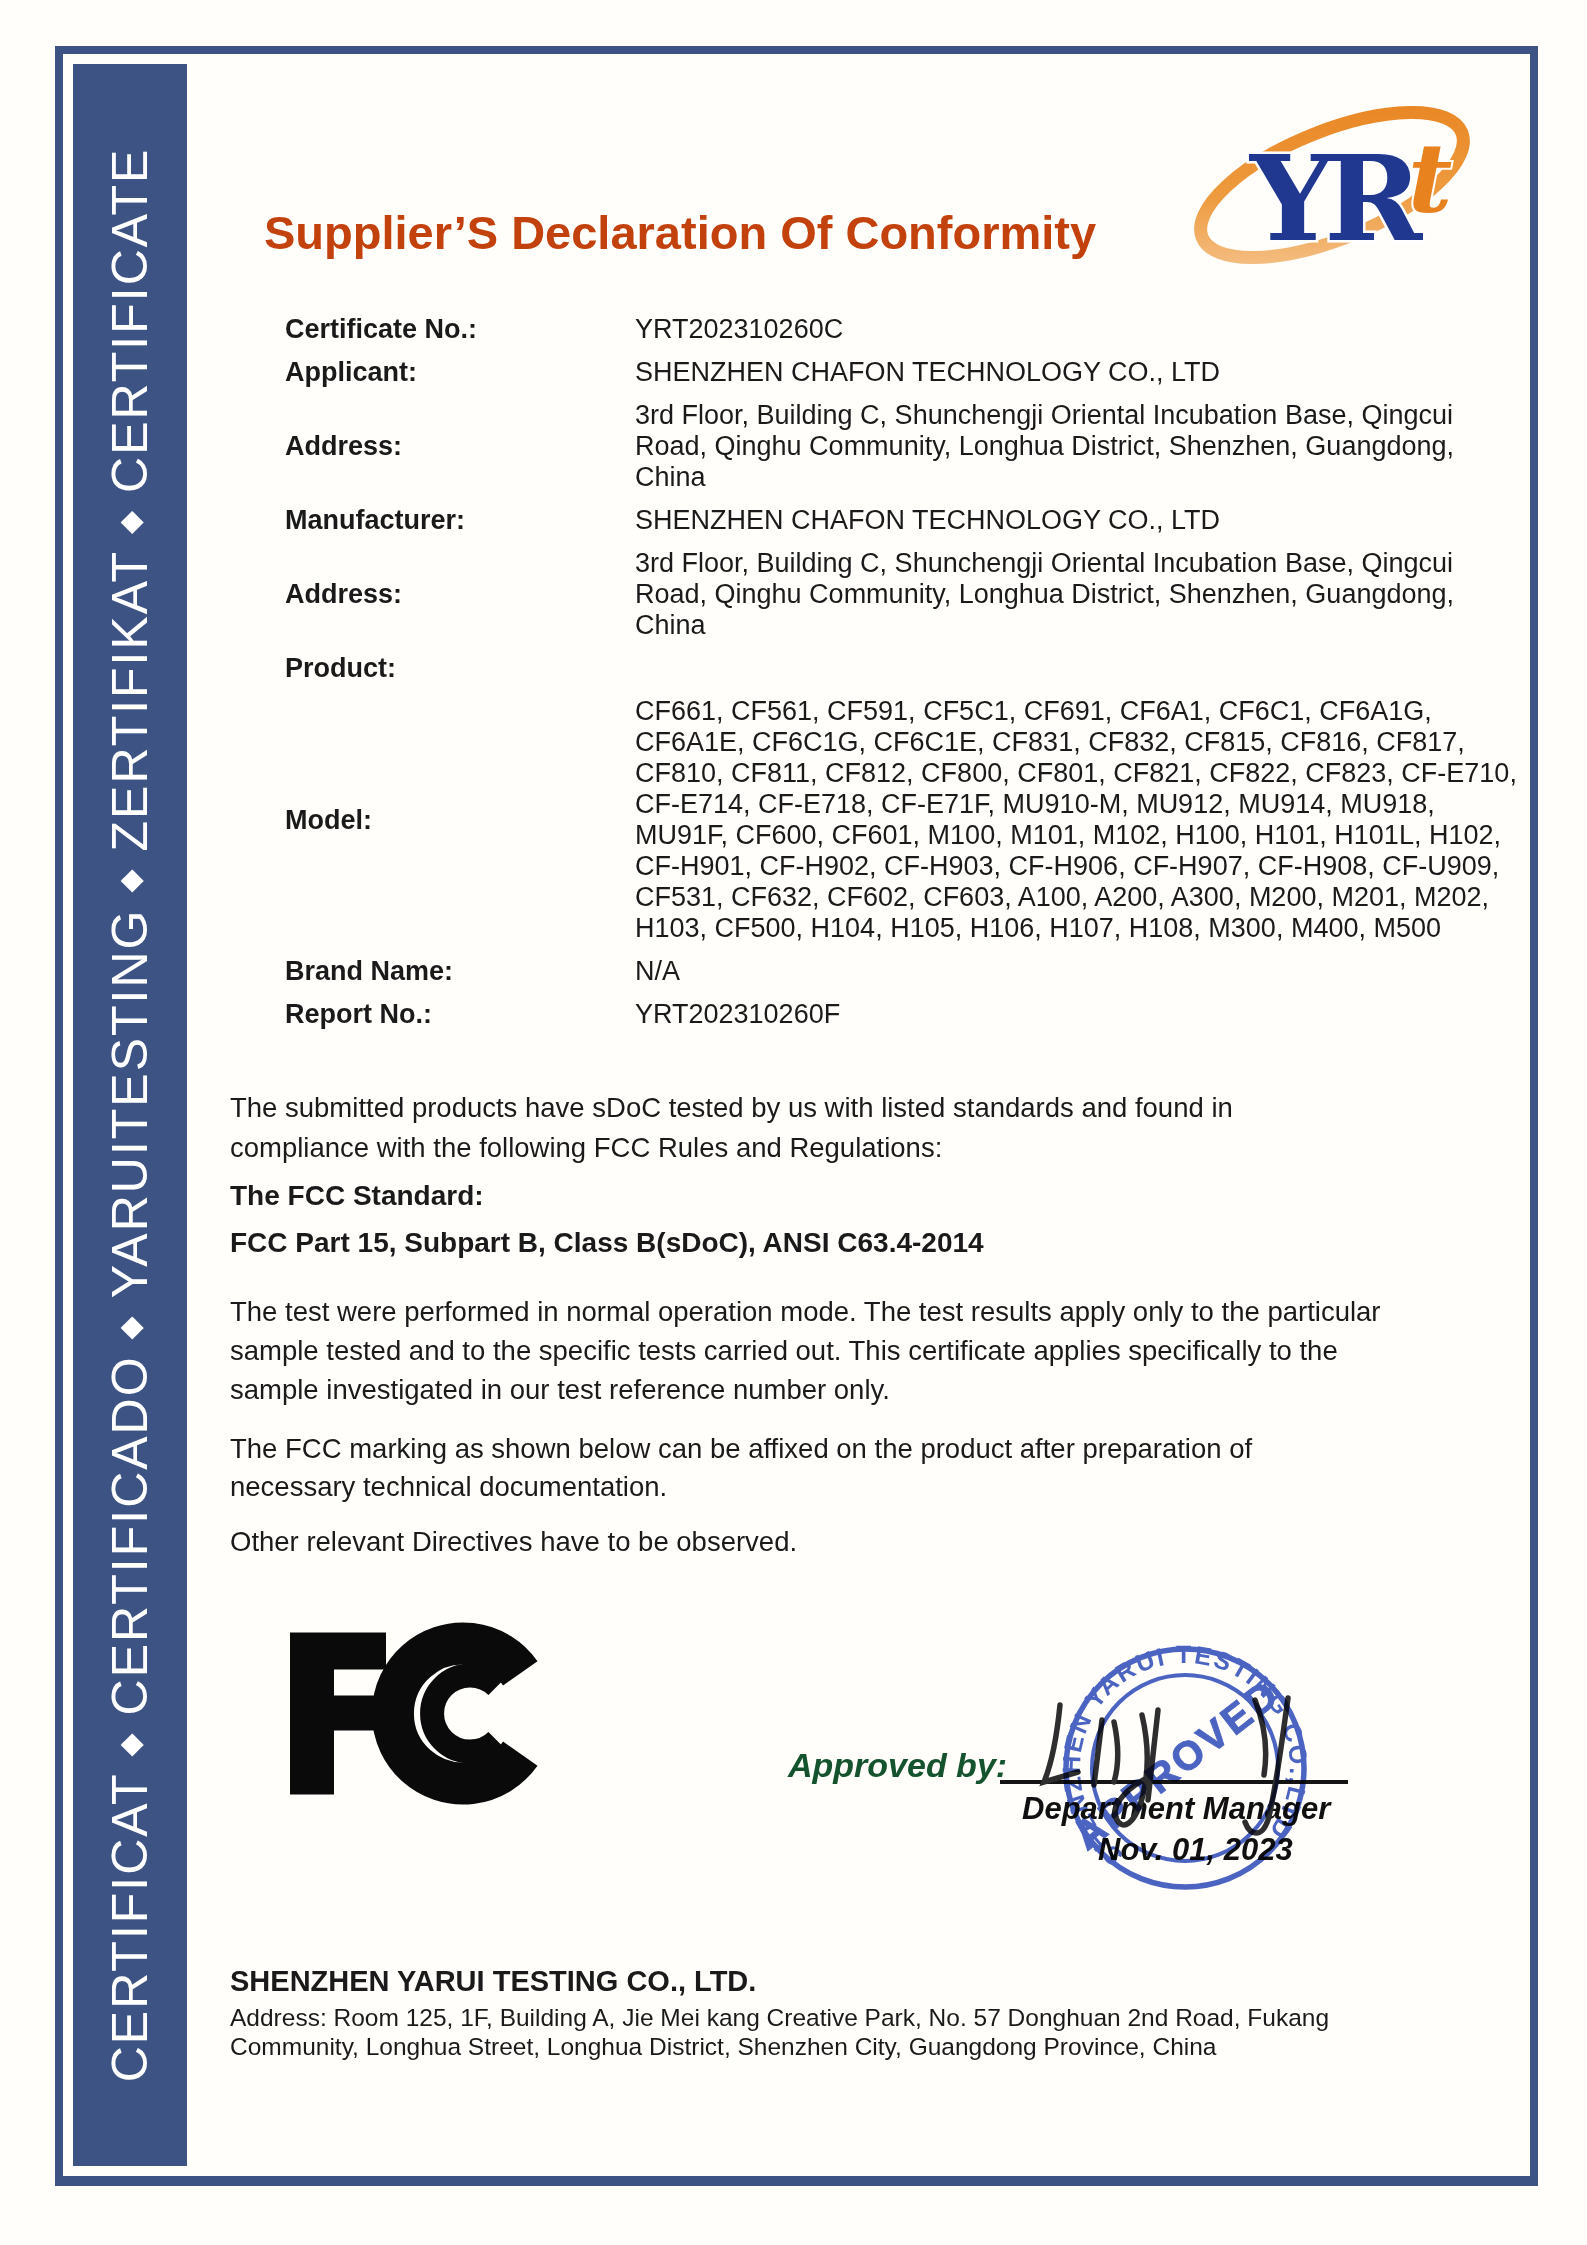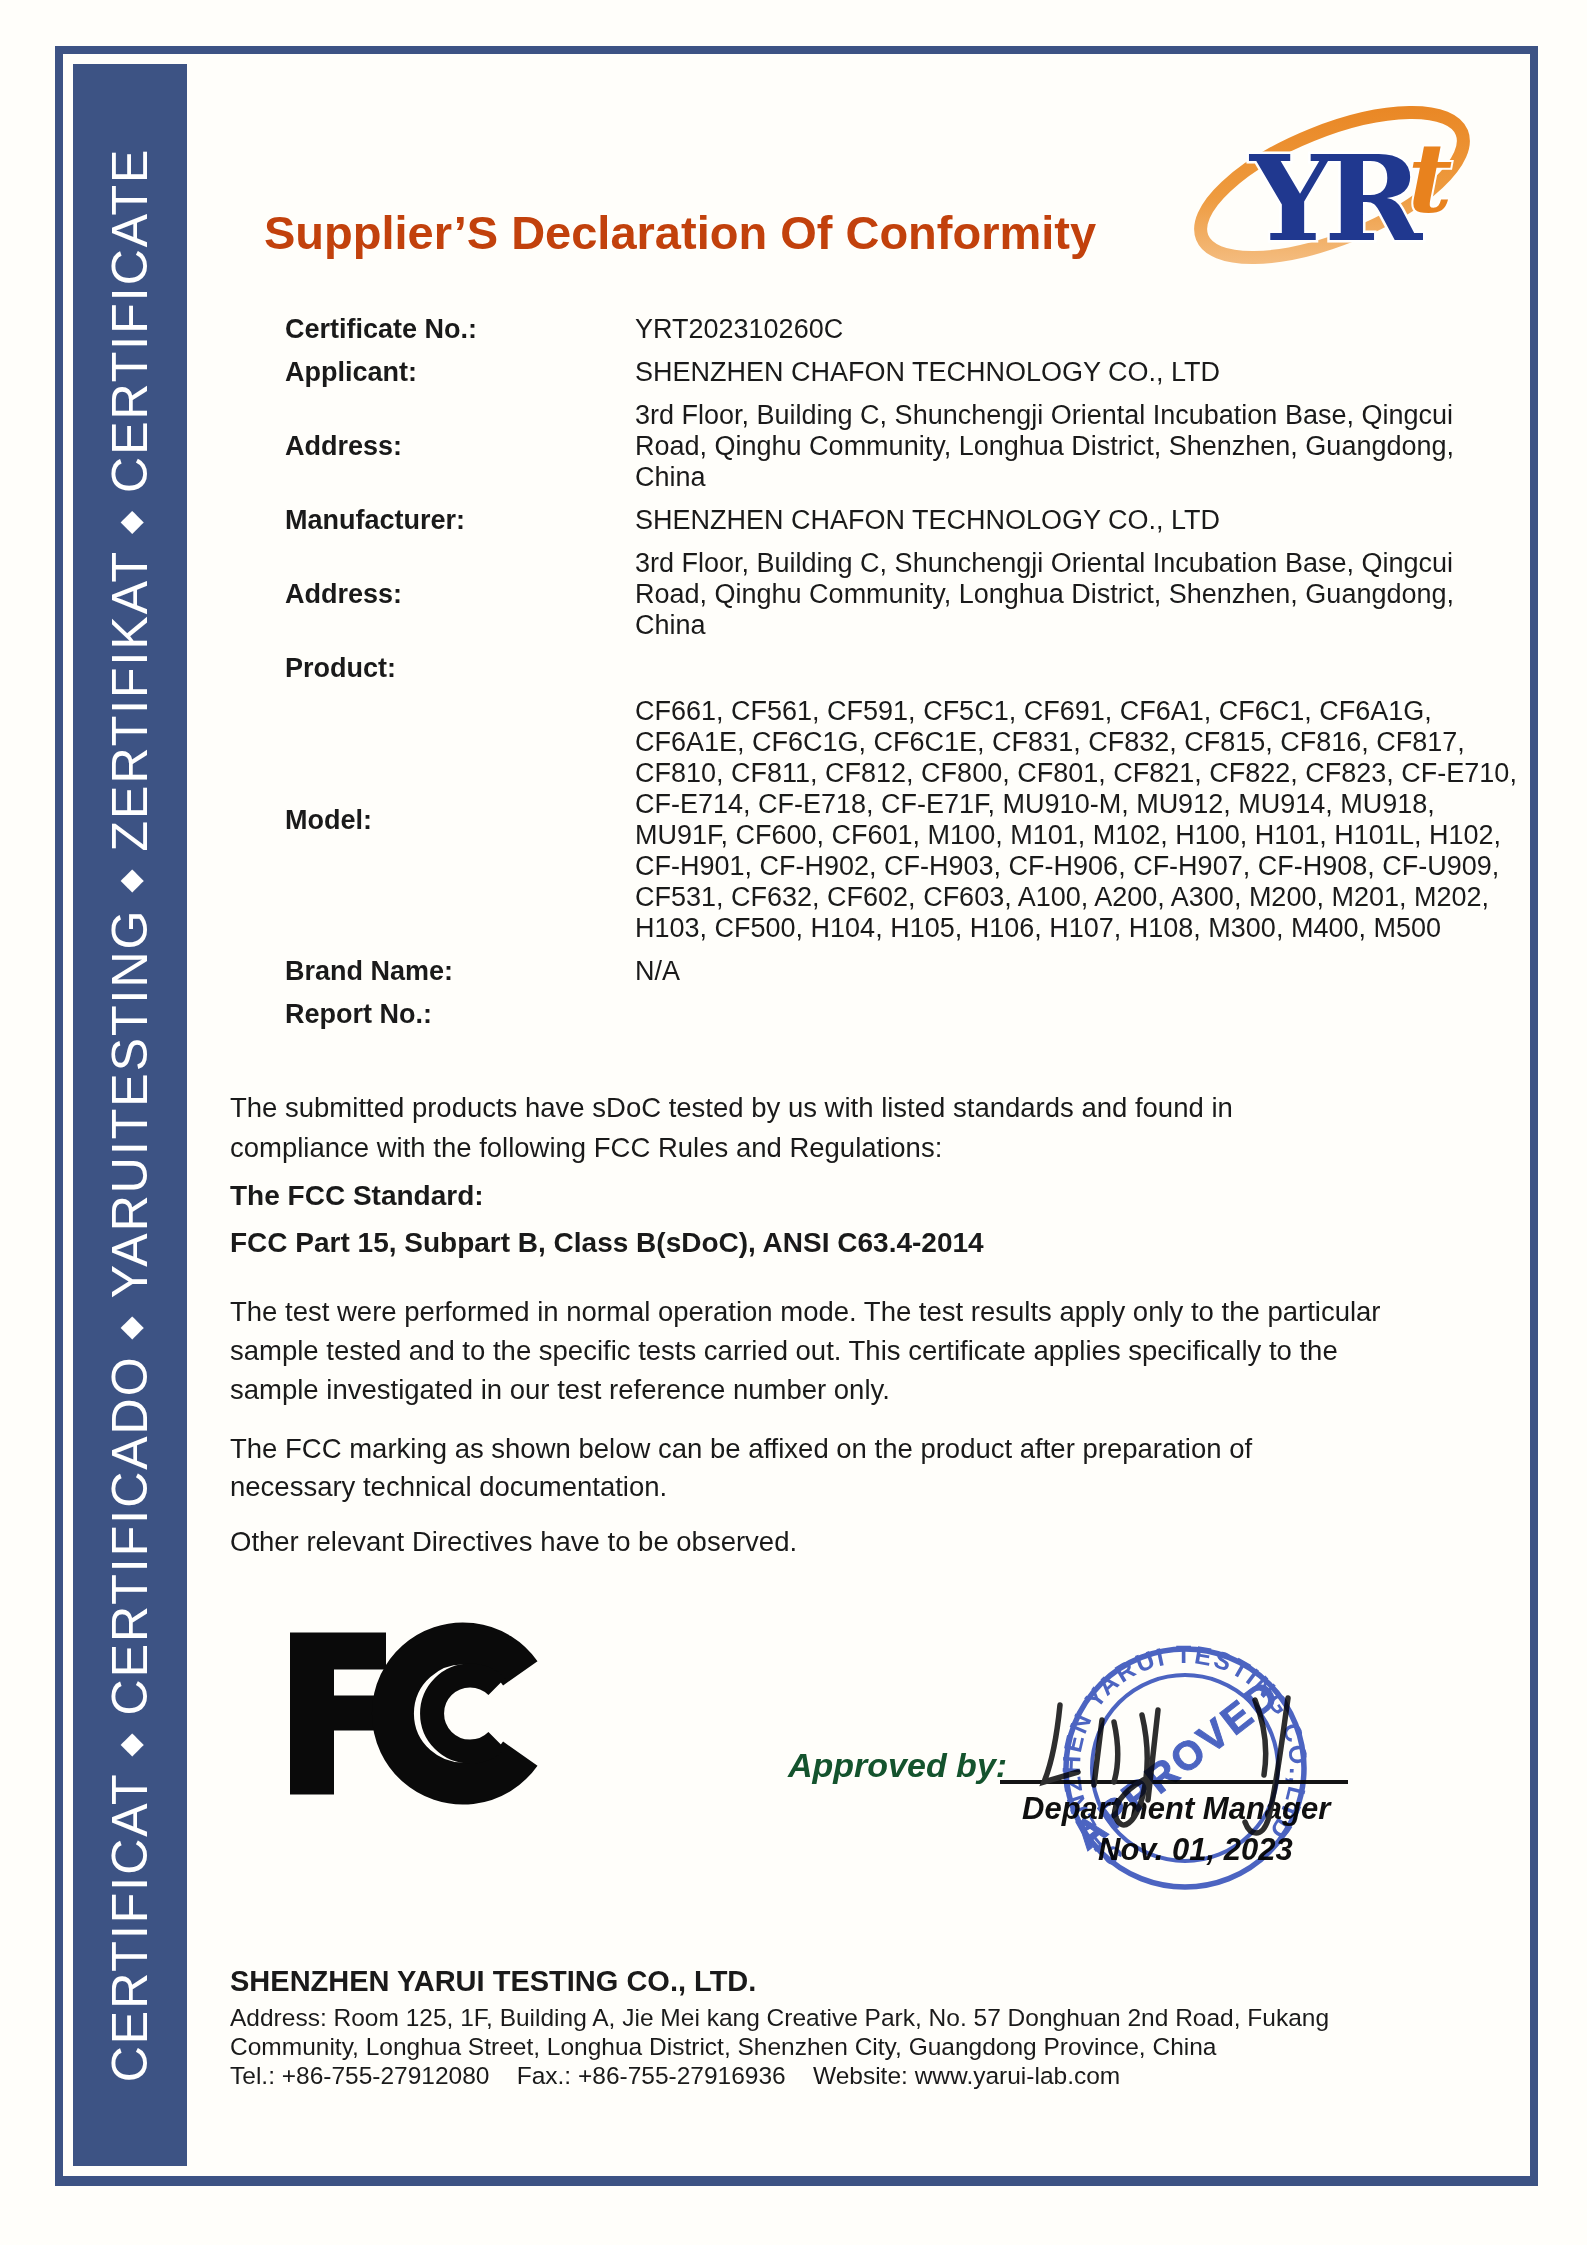--- a/index.html
+++ b/index.html
@@ -167,20 +167,21 @@
 CF-H901, CF-H902, CF-H903, CF-H906, CF-H907, CF-H908, CF-U909,
 CF531, CF632, CF602, CF603, A100, A200, A300, M200, M201, M202,
 H103, CF500, H104, H105, H106, H107, H108, M300, M400, M500</div>
     </div>
     <div class="field-row">
       <div class="field-label">Brand Name:</div>
       <div class="field-value">N/A</div>
     </div>
     <div class="field-row">
       <div class="field-label">Report No.:</div>
+      <div class="field-value">YRT202310260F</div>
     </div>
   </div>
 
   <div class="bodytext">
     <p class="para p1">The submitted products have sDoC tested by us with listed standards and found in
 compliance with the following FCC Rules and Regulations:</p>
     <p class="fcc-standard">The FCC Standard:
 FCC Part 15, Subpart B, Class B(sDoC), ANSI C63.4-2014</p>
     <p class="para p2">The test were performed in normal operation mode. The test results apply only to the particular
 sample tested and to the specific tests carried out. This certificate applies specifically to the
@@ -222,16 +223,15 @@
     <text font-family="Liberation Sans, sans-serif" font-size="25" font-weight="bold" fill="#3c57c0" letter-spacing="2">
       <textPath href="#stampArc">SHENZHEN YARUI TESTING CO.,LTD</textPath>
     </text>
     <text transform="translate(125,132) rotate(-38)" text-anchor="middle" font-family="Liberation Sans, sans-serif" font-size="40" font-weight="bold" fill="#3c57c0" stroke="#3c57c0" stroke-width="1" letter-spacing="3">APPROVED</text>
   </svg>
 
   <div class="footer">
     <div class="footer-company">SHENZHEN YARUI TESTING CO., LTD.</div>
     <div class="footer-address">Address: Room 125, 1F, Building A,  Jie Mei kang Creative Park, No. 57 Donghuan 2nd Road, Fukang
 Community, Longhua Street, Longhua District, Shenzhen City, Guangdong Province, China</div>
-    <div class="footer-contact">Tel.: +86-755-27912080    Fax.: +86-755-27916936    Website: www.yarui-lab.com</div>
   </div>
 
 </div>
 
 </body></html>

